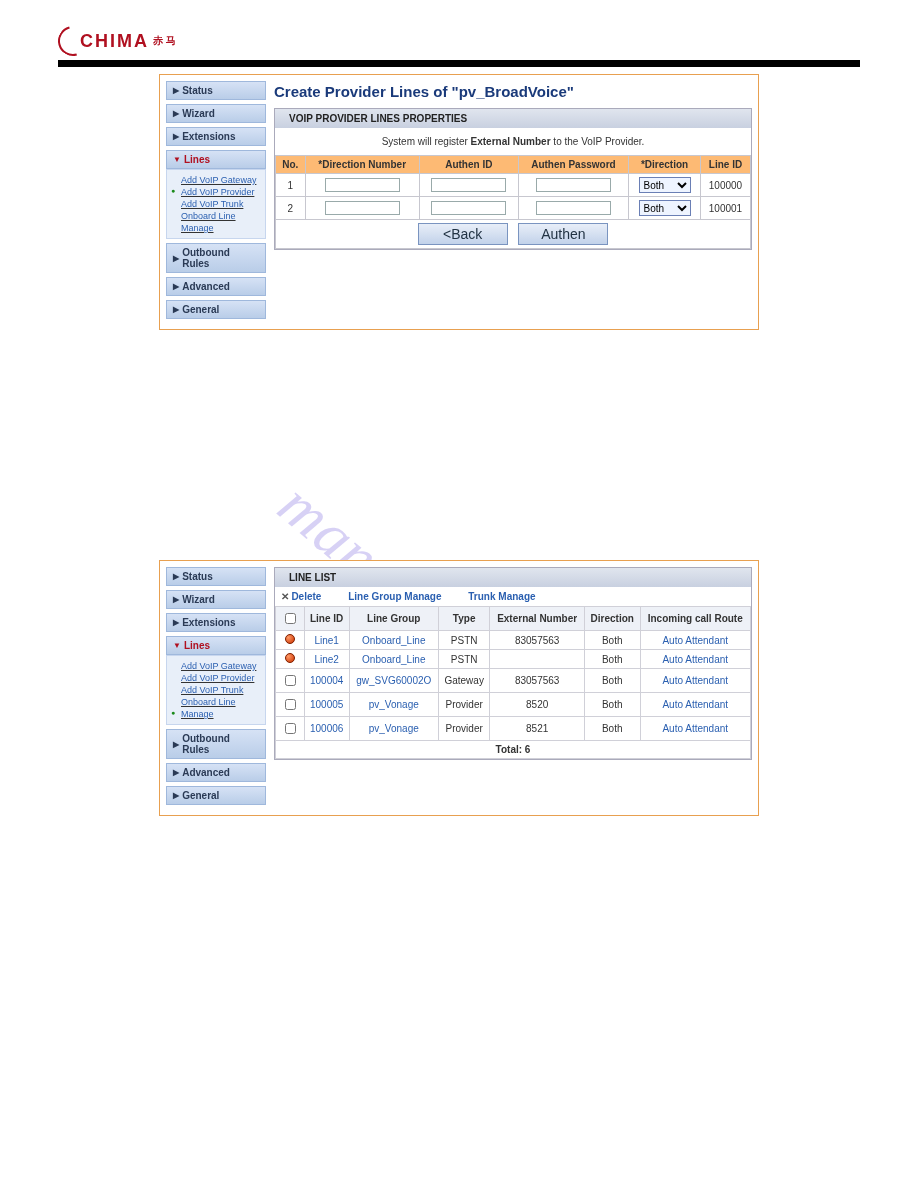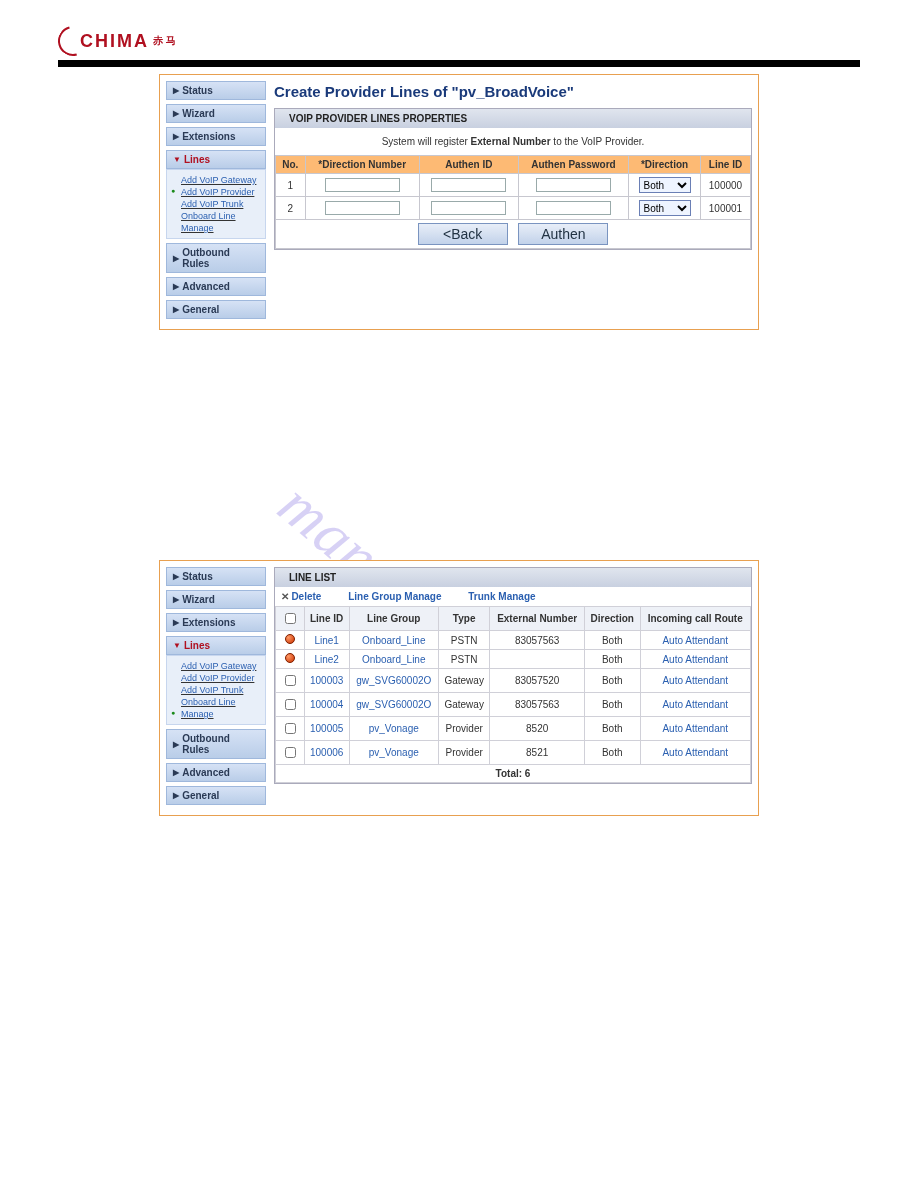--- a/index.html
+++ b/index.html
@@ -415,29 +415,20 @@
                 <td><span class="ball"></span></td>
                 <td class="link">Line2</td>
                 <td class="link">Onboard_Line</td>
                 <td>PSTN</td>
                 <td></td>
                 <td>Both</td>
                 <td class="link">Auto Attendant</td>
               </tr>
               <tr>
                 <td><input type="checkbox" style=""></td>
-                <td class="link">100003</td>
-                <td class="link">gw_SVG60002O</td>
-                <td>Gateway</td>
-                <td>83057520</td>
-                <td>Both</td>
-                <td class="link">Auto Attendant</td>
-              </tr>
-              <tr>
-                <td><input type="checkbox" style=""></td>
                 <td class="link">100004</td>
                 <td class="link">gw_SVG60002O</td>
                 <td>Gateway</td>
                 <td>83057563</td>
                 <td>Both</td>
                 <td class="link">Auto Attendant</td>
               </tr>
               <tr>
                 <td><input type="checkbox" style=""></td>
                 <td class="link">100005</td>

